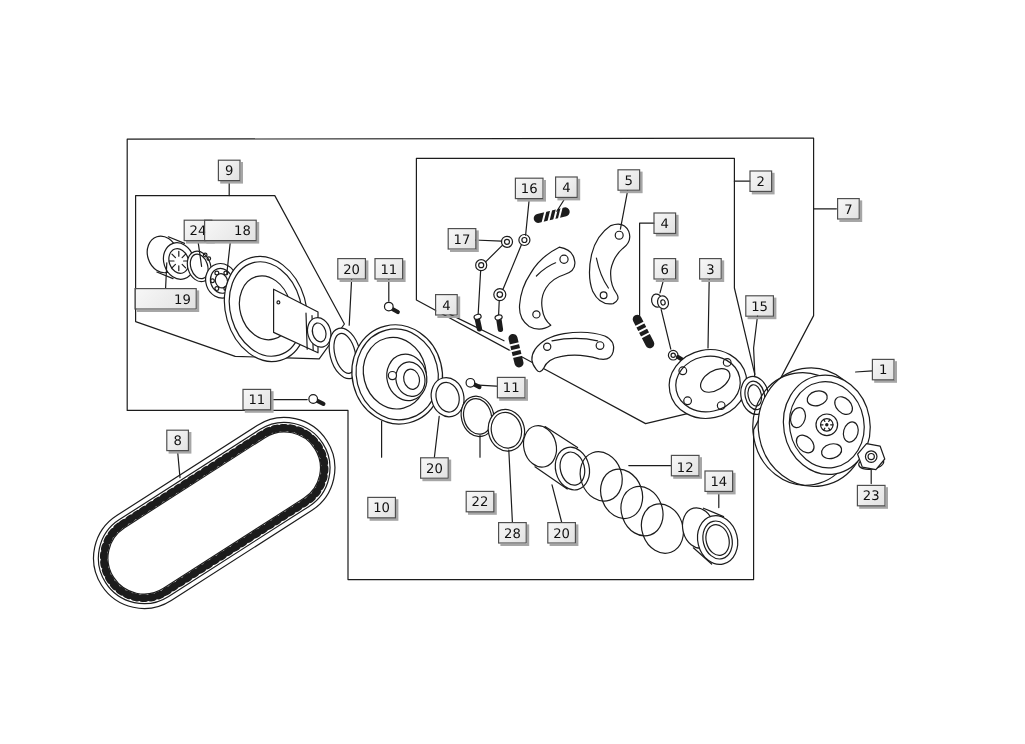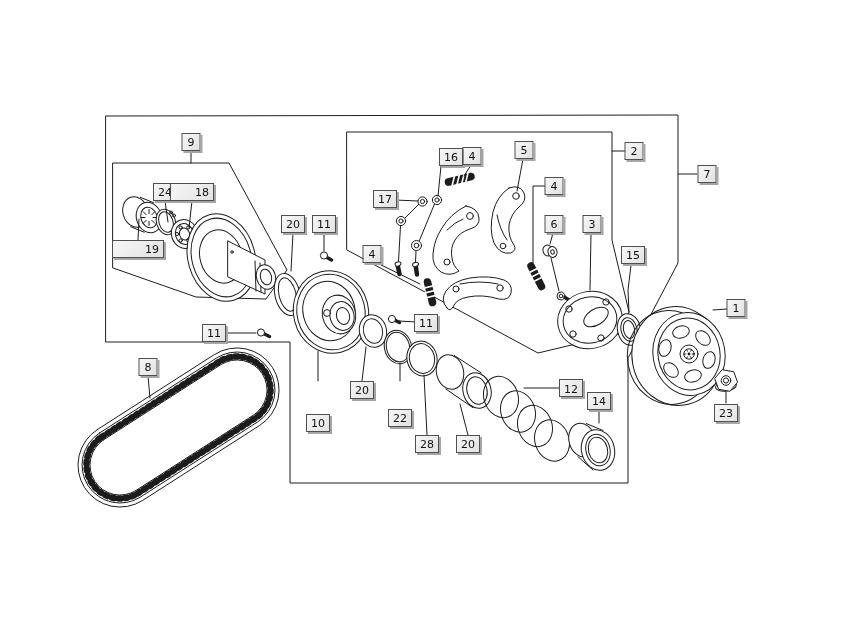--- a/index.html
+++ b/index.html
@@ -308,21 +308,21 @@
       </div>
       <div class="callout" style="left: 324px; top: 224px;">
         <span>11</span>
       </div>
       <div class="callout" style="left: 385px; top: 199px; justify-content: flex-end;">
         <span>17</span>
       </div>
       <div class="callout" style="left: 372px; top: 254px;">
         <span>4</span>
       </div>
-      <div class="callout" style="left: 451px; top: 157px;">
+      <div class="callout" style="left: 441px; top: 157px;">
         <span>16</span>
       </div>
       <div class="callout" style="left: 472px; top: 156px;">
         <span>4</span>
       </div>
       <div class="callout" style="left: 524px; top: 150px;">
         <span>5</span>
       </div>
       <div class="callout" style="left: 554px; top: 186px;">
         <span>4</span>

